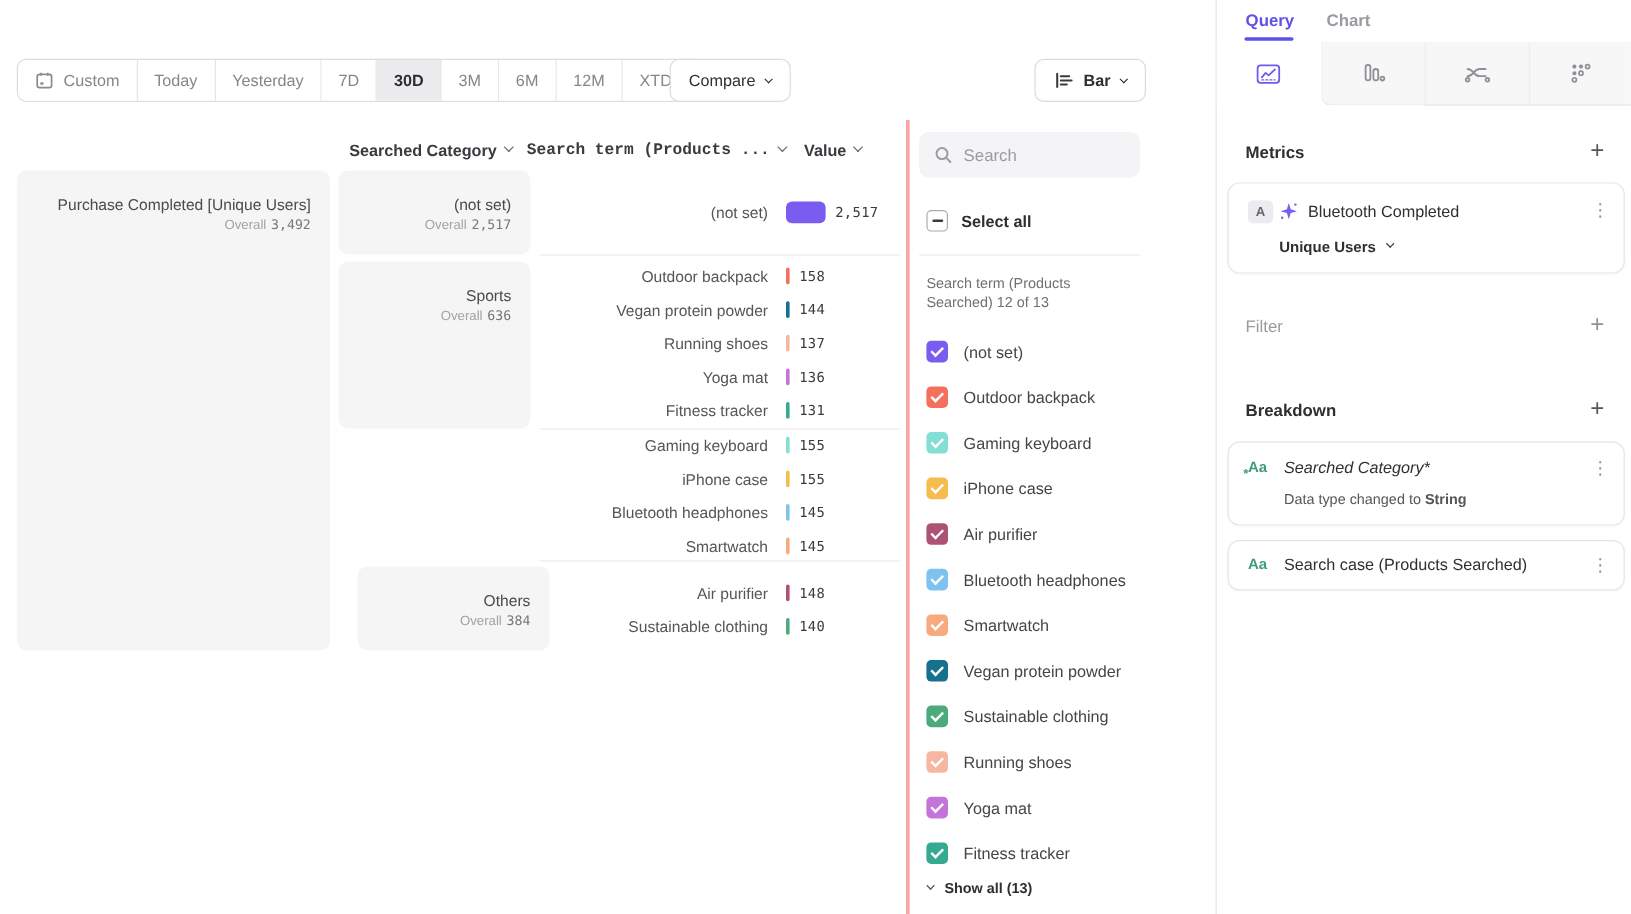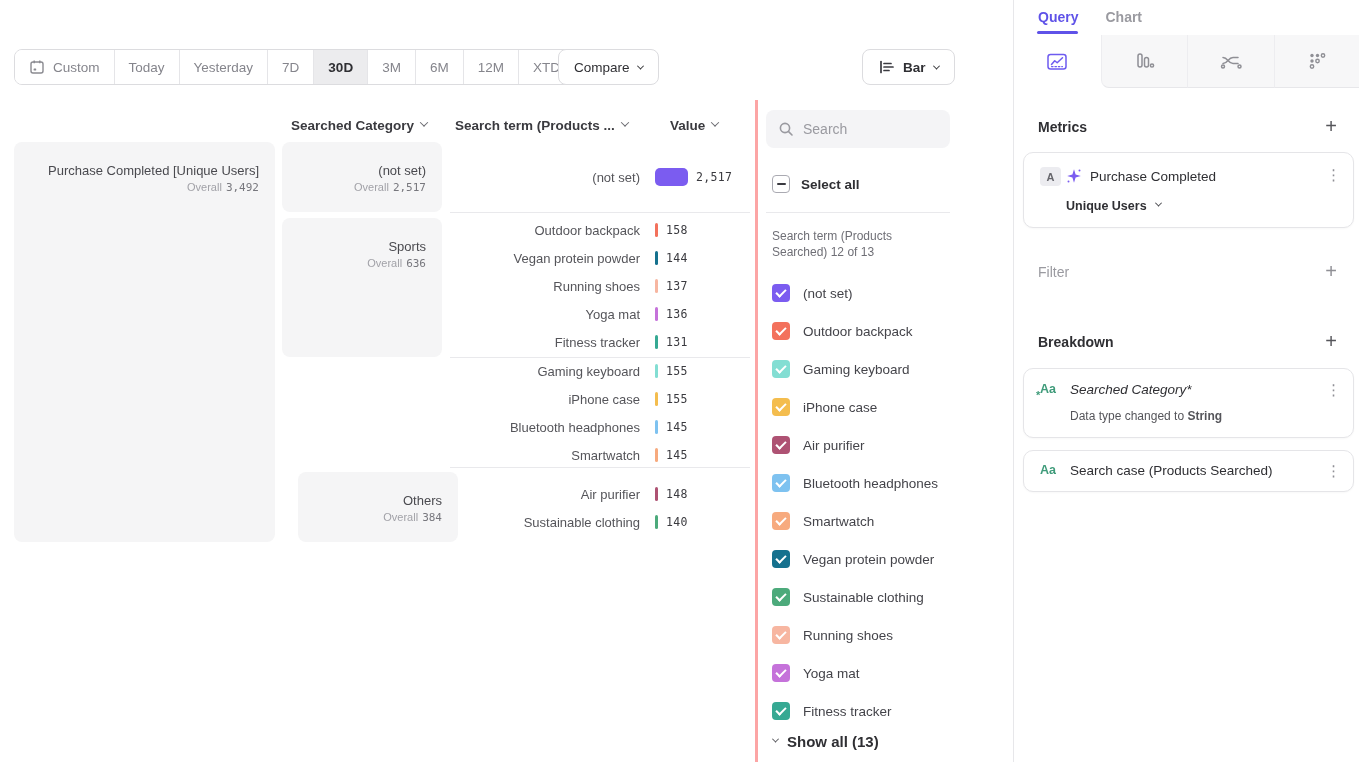--- a/index.html
+++ b/index.html
@@ -55,21 +55,21 @@
   .selall-label { font-size:13.5px; font-weight:700; color:#2f2f33; }
   .fdivider { position:absolute; left:8px; top:112px; width:184px; height:1px; background:#e9e9ec; }
   .list-label { position:absolute; left:14px; top:128px; width:175px; font-size:12px; color:#6f6f76; line-height:16px; }
   .fitem { position:absolute; left:14px; width:230px; height:28px; display:flex; align-items:center; gap:13px; cursor:pointer; }
   .checkbox { width:18px; height:18px; border-radius:4px; position:relative; flex:none; }
   .checkbox::after { content:""; position:absolute; left:4px; top:4.5px; width:8px; height:4px;
                      border-left:2px solid #fff; border-bottom:2px solid #fff; transform:rotate(-45deg); }
   .fitem-label { font-size:13.5px; color:#44444a; }
   .show-all { position:absolute; left:15px; top:633px; display:flex; align-items:center; gap:9px; cursor:pointer; }
   .show-all .chev { color:#55555a; margin-top:-2px; }
-  .show-all-label { font-size:15px; font-weight:600; color:#2f2f33; }
+  .show-all-label { font-size:12px; font-weight:600; color:#2f2f33; }
 
   
   .query-panel { position:absolute; left:1013px; top:0; width:346px; height:762px;
                  border-left:1px solid #e7e7ea; background:#fff; }
   .qtabs { position:absolute; left:24px; top:9px; display:flex; gap:27px; }
   .qtab { font-size:14px; font-weight:600; color:#9a9aa0; cursor:pointer; }
   .qtab.active { color:#5f52e8; }
   .qtab-underline { position:absolute; left:23px; top:31px; width:41px; height:3px; border-radius:2px; background:#5f52e8; }
   .icon-tabs { position:absolute; left:0; top:35px; width:346px; height:53px; display:flex; }
   .icon-tab { width:86.5px; height:53px; display:flex; align-items:center; justify-content:center; cursor:pointer;
@@ -157,21 +157,21 @@
       </span>
       <span>Bar</span>
       <span class="chev chev-sm"></span>
     </div>
   </div>
 
   <div class="th" style="left:282px; width:145px; justify-content:flex-end;">
     <span>Searched Category</span>
       <span class="chev"></span>
   </div>
-  <div class="th" style="left:455px;">
+  <div class="th" style="left:439px;font-family:Liberation Mono, monospace;">
     <span>Search term (Products ...</span>
       <span class="chev"></span>
   </div>
   <div class="th" style="left:670px;">
     <span>Value</span>
       <span class="chev"></span>
   </div>
 
   <div class="card" style="left:14px; top:142px; width:261px; height:400px;">
     <div class="cell-txt">
@@ -415,21 +415,21 @@
 
     <div class="qcard" style="top:152px; height:76px;">
       <span class="badge-a">A</span>
       <span style="position:absolute; left:41px; top:14px;">
         <svg width="18" height="18" viewBox="0 0 18 18" fill="#7b5cf0">
           <path d="M9 2.2 L10.6 7.4 L15.8 9 L10.6 10.6 L9 15.8 L7.4 10.6 L2.2 9 L7.4 7.4 Z"></path>
           <circle cx="14.5" cy="3.5" r="1"></circle>
           <circle cx="3.5" cy="14.5" r="1"></circle>
         </svg>
       </span>
-      <span class="metric-title">Purchase Completed</span>
+      <span class="metric-title">Bluetooth Completed</span>
       <span class="kebab" style="top:13px;">⋮</span>
       <span class="agg-row">
         <span class="agg-label">Unique Users</span>
         <span class="chev chev-sm"></span>
       </span>
     </div>
 
     <div class="sec-title" style="top:264px; font-weight:500; color:#9a9aa0;">Filter</div>
     <div class="plus gray" style="top:263px;">+</div>
 

